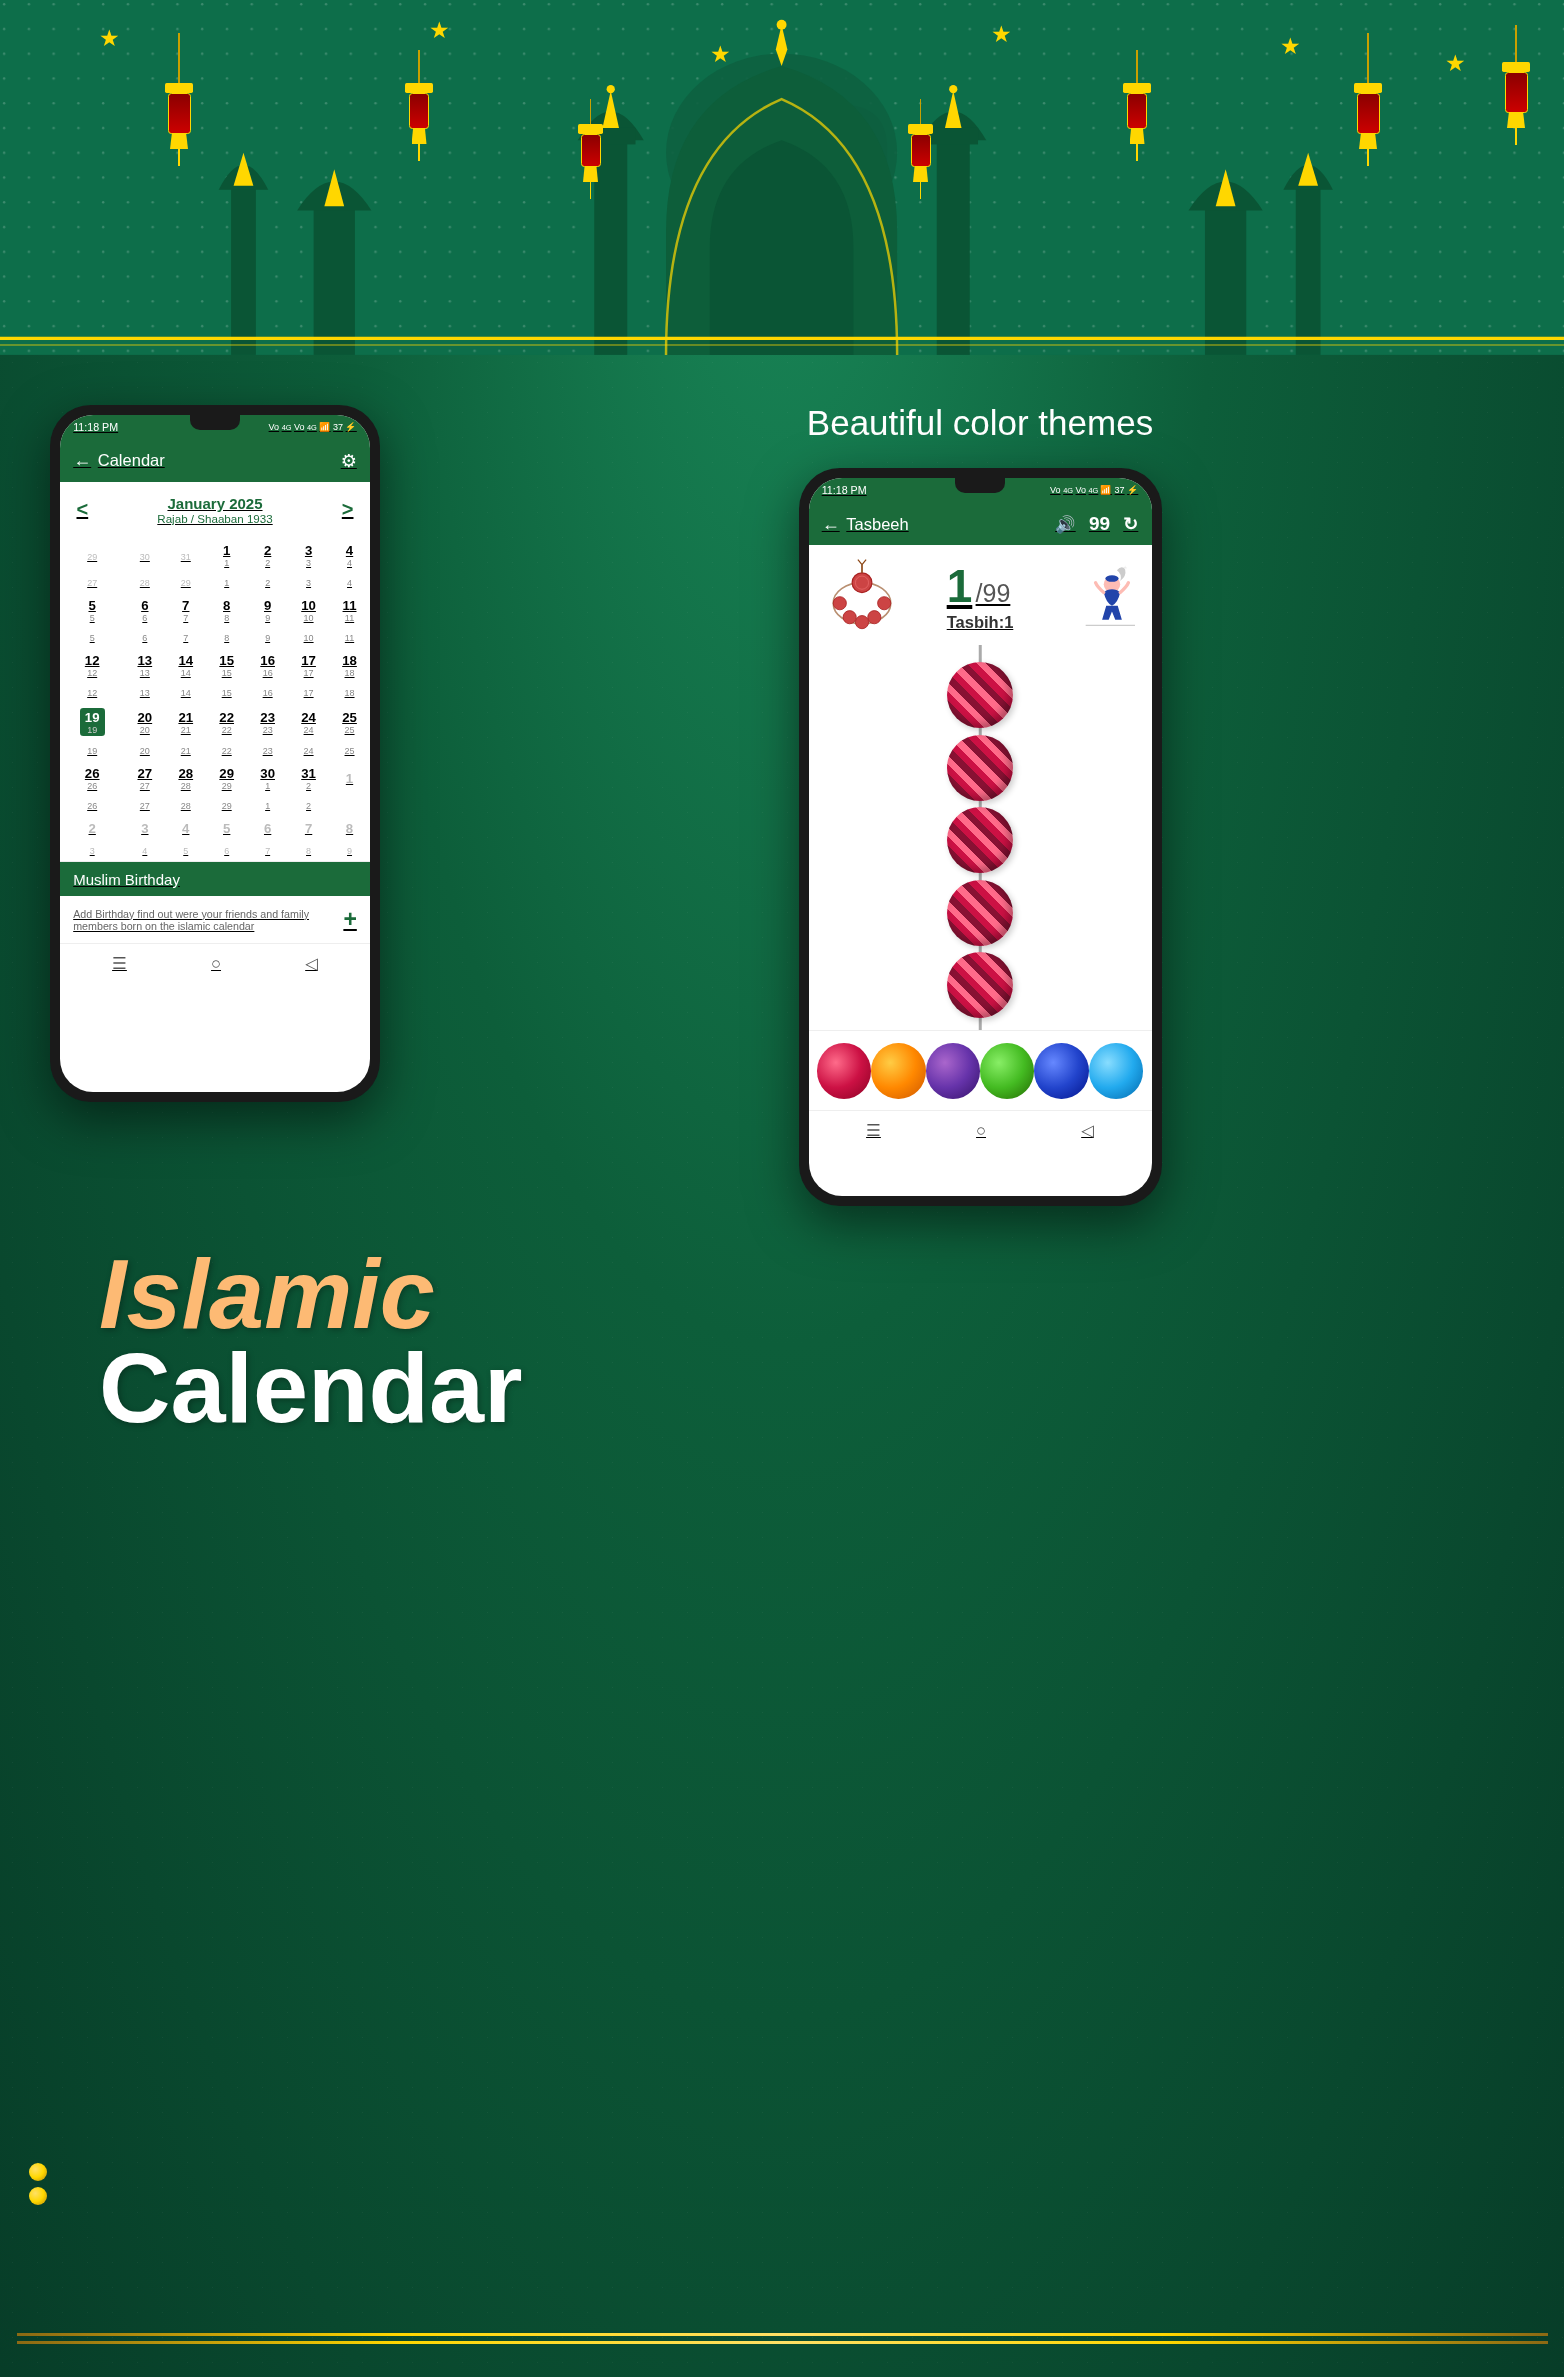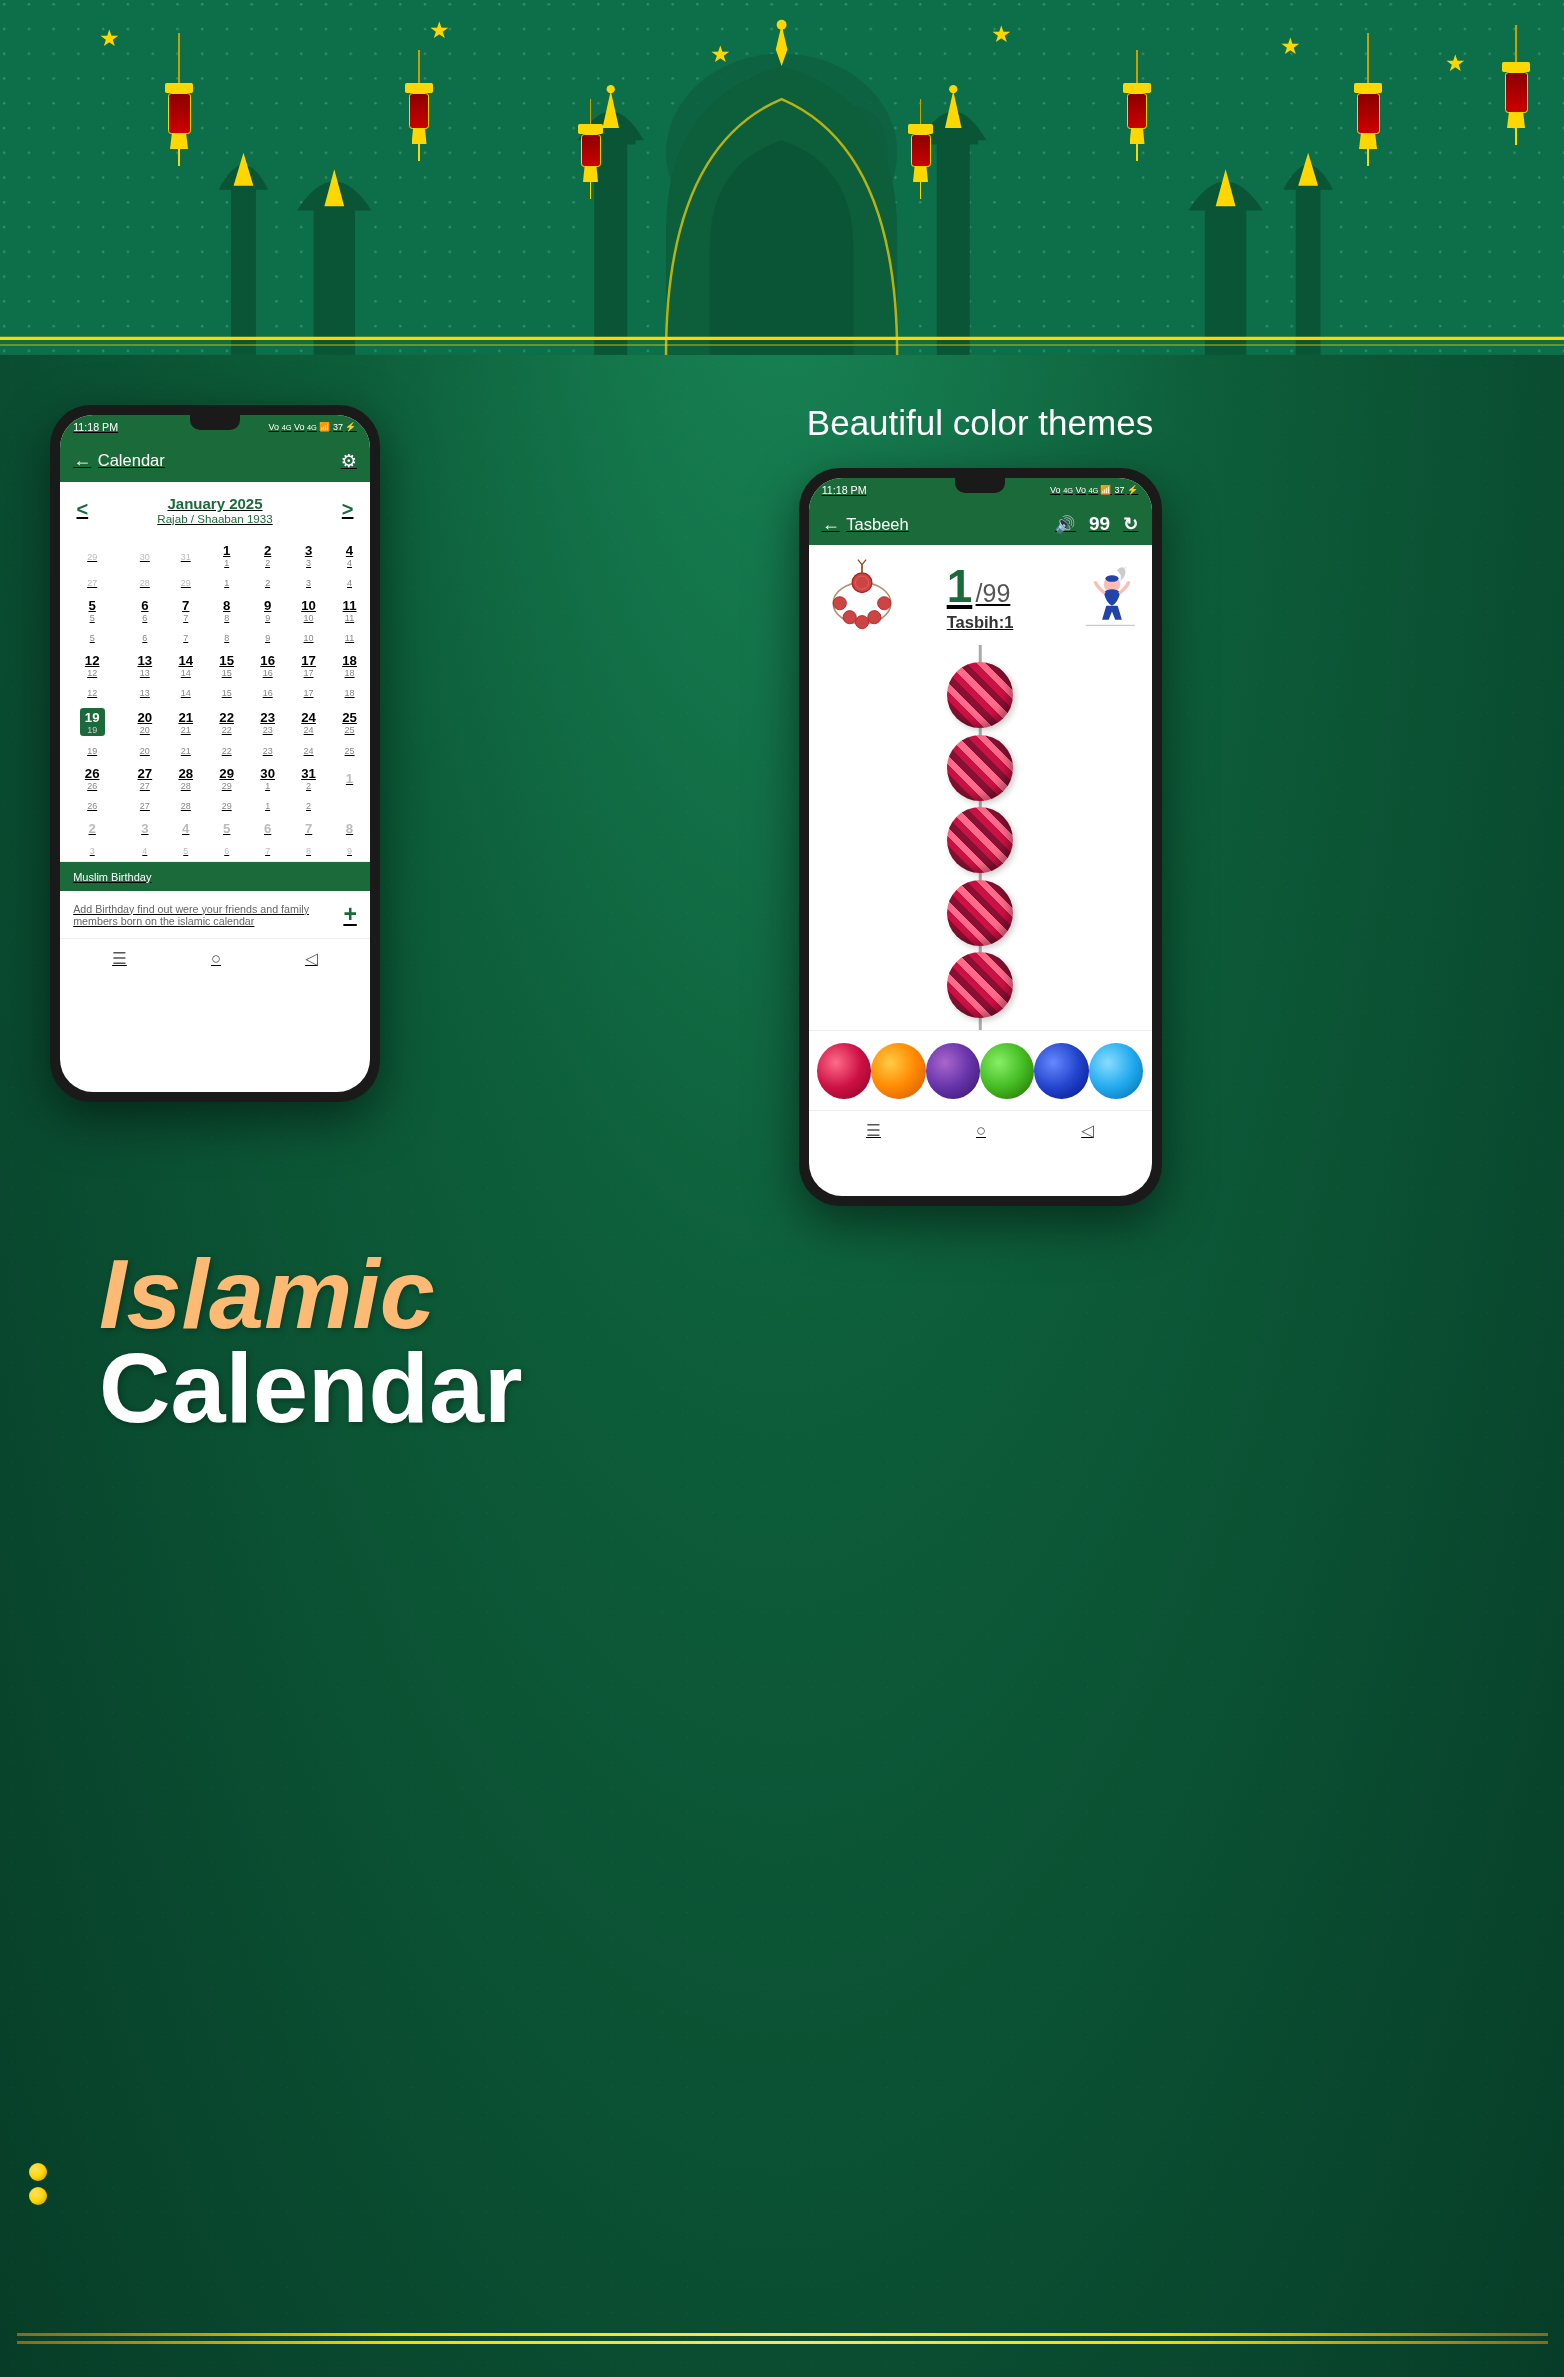--- a/index.html
+++ b/index.html
@@ -216,21 +216,21 @@
 
     
     .birthday-section {
       background: white;
       border-top: 0.8px solid #eee;
     }
     .birthday-header {
       background: #1b6b3a;
       color: white;
       padding: 8.3px 13.2px;
-      font-size: 11px;
+      font-size: 15px;
       font-weight: 500;
     }
     .birthday-body {
       padding: 10px 13.2px;
       display: flex;
       justify-content: space-between;
       align-items: center;
     }
     .birthday-text {
       color: #666;

